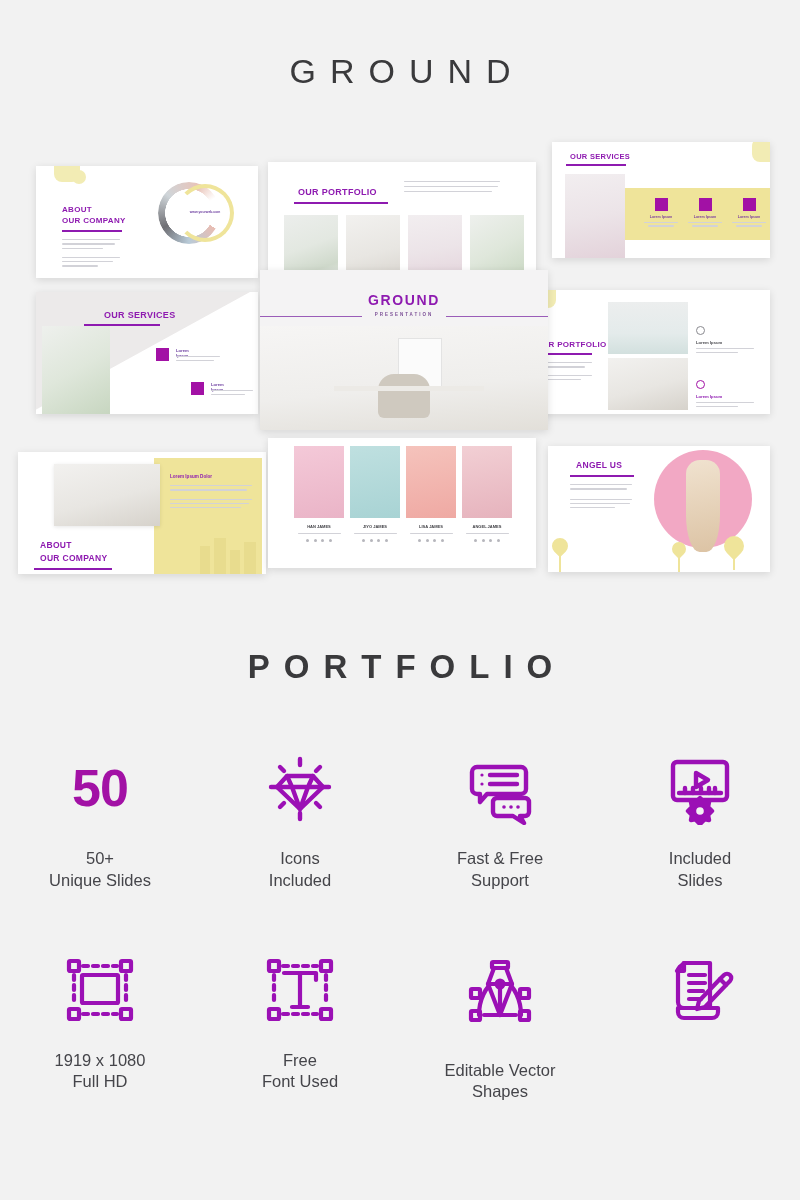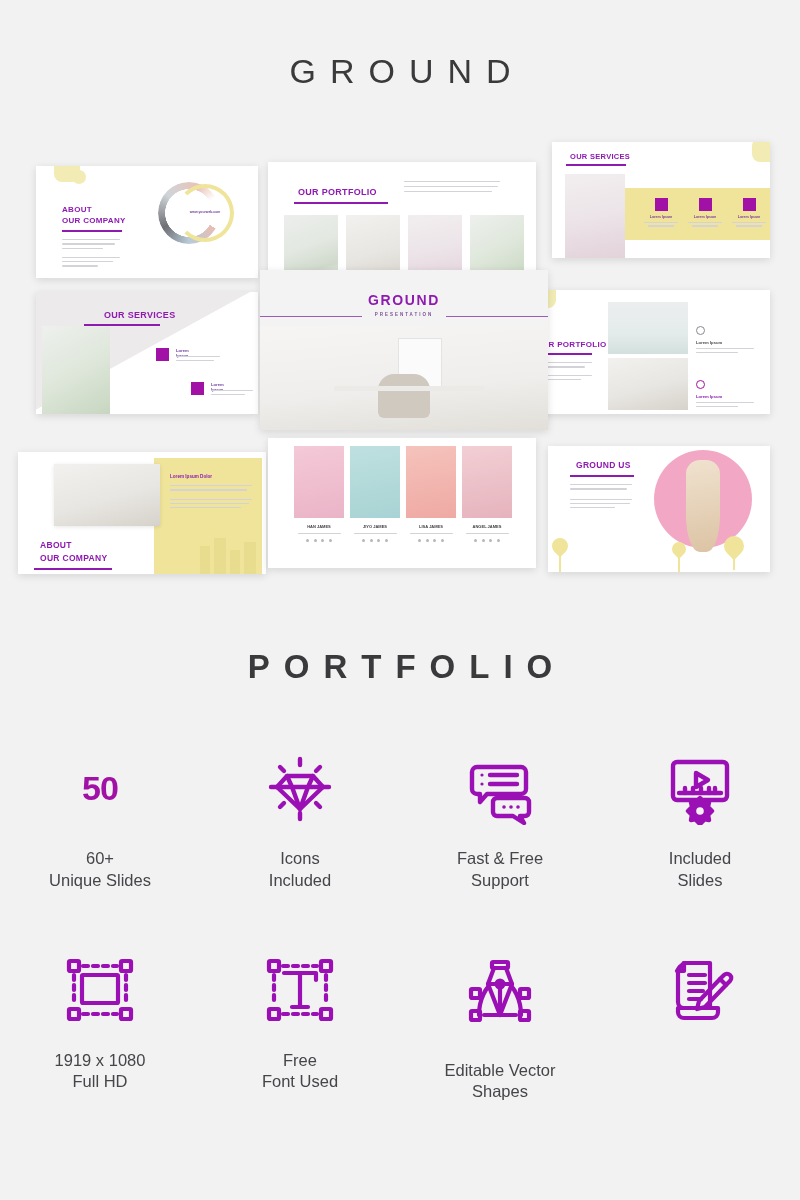--- a/index.html
+++ b/index.html
@@ -57,21 +57,21 @@
     background: #f2ecb4;
     border-radius: 3px;
   }
 
   
   .features { position: absolute; top: 742px; left: 0; width: 800px; }
   .frow { display: flex; width: 800px; }
   .fcell { width: 200px; display: flex; flex-direction: column; align-items: center; }
   .ficon { height: 92px; display: flex; align-items: center; justify-content: center; }
   .fnum {
-    font-size: 34px; font-weight: 700; color: #a211a5; line-height: 92px;
+    font-size: 52px; font-weight: 700; color: #a211a5; line-height: 92px;
     letter-spacing: -1px;
   }
   .flabel {
     margin-top: 14px; text-align: center; font-size: 16.5px; color: #45454a;
     line-height: 1.32; font-weight: 400;
   }
   .frow.second { margin-top: 52px; }
   svg { display: block; }
 </style>
 </head>
@@ -268,21 +268,21 @@
           <span style="width:3px;height:3px;background:#b6b6bc;border-radius:50%;"></span>
           <span style="width:3px;height:3px;background:#b6b6bc;border-radius:50%;"></span>
           <span style="width:3px;height:3px;background:#b6b6bc;border-radius:50%;"></span>
         </div>
       </div>
     </div>
 
     <div class="slide" style="left:548px; top:316px; width:222px; height:126px;">
       <div class="pinkcircle" style="position:absolute;left:106px;top:4px;width:98px;height:98px;"></div>
       <div class="photo ph-cream" style="position:absolute;left:138px;top:14px;width:34px;height:92px;border-radius:14px 14px 40% 40%;"></div>
-      <div class="s-head" style="position:absolute;left:28px;top:14px;font-size:8.5px;">GROUND US</div>
+      <div class="s-head" style="position:absolute;left:28px;top:14px;font-size:8.5px;">ANGEL US</div>
       <div class="s-rule" style="position:absolute;left:22px;top:29px;width:64px;"></div>
       <div style="position:absolute;left:22px;top:38px;width:62px;">
         <div class="txtline sm" style="width:100%;margin-bottom:3px;"></div>
         <div class="txtline sm" style="width:92%;margin-bottom:9px;"></div>
         <div class="txtline sm" style="width:100%;margin-bottom:3px;"></div>
         <div class="txtline sm" style="width:96%;margin-bottom:3px;"></div>
         <div class="txtline sm" style="width:72%;"></div>
       </div>
       <div style="position:absolute;left:4px;bottom:0;width:16px;height:34px;">
         <span style="position:absolute;left:0;top:0;width:16px;height:16px;background:#efe49a;border-radius:50% 50% 50% 0;transform:rotate(-45deg);"></span>
@@ -303,21 +303,21 @@
   <div class="features-title">PORTFOLIO</div>
 
   <div class="features">
 
     <div class="frow">
 
       <div class="fcell">
         <div class="ficon">
           <span class="fnum">50</span>
         </div>
-        <div class="flabel" style="white-space:pre-line;">60+
+        <div class="flabel" style="white-space:pre-line;">50+
 Unique Slides</div>
       </div>
 
       <div class="fcell">
         <div class="ficon">
           <svg width="74" height="74" viewBox="0 0 74 74" fill="none" stroke="#9b10b5" stroke-width="4.4" stroke-linecap="round" stroke-linejoin="round">
             <path d="M24 25 L50 25 L60 36 L37 58 L14 36 Z"></path>
             <path d="M14 36 H60 M24 25 L29 36 M50 25 L45 36 M37 58 L29 36 M37 58 L45 36"></path>
             <path d="M37 8 V14 M37 62 V68"></path>
             <path d="M8 36 H14 M60 36 H66"></path>

